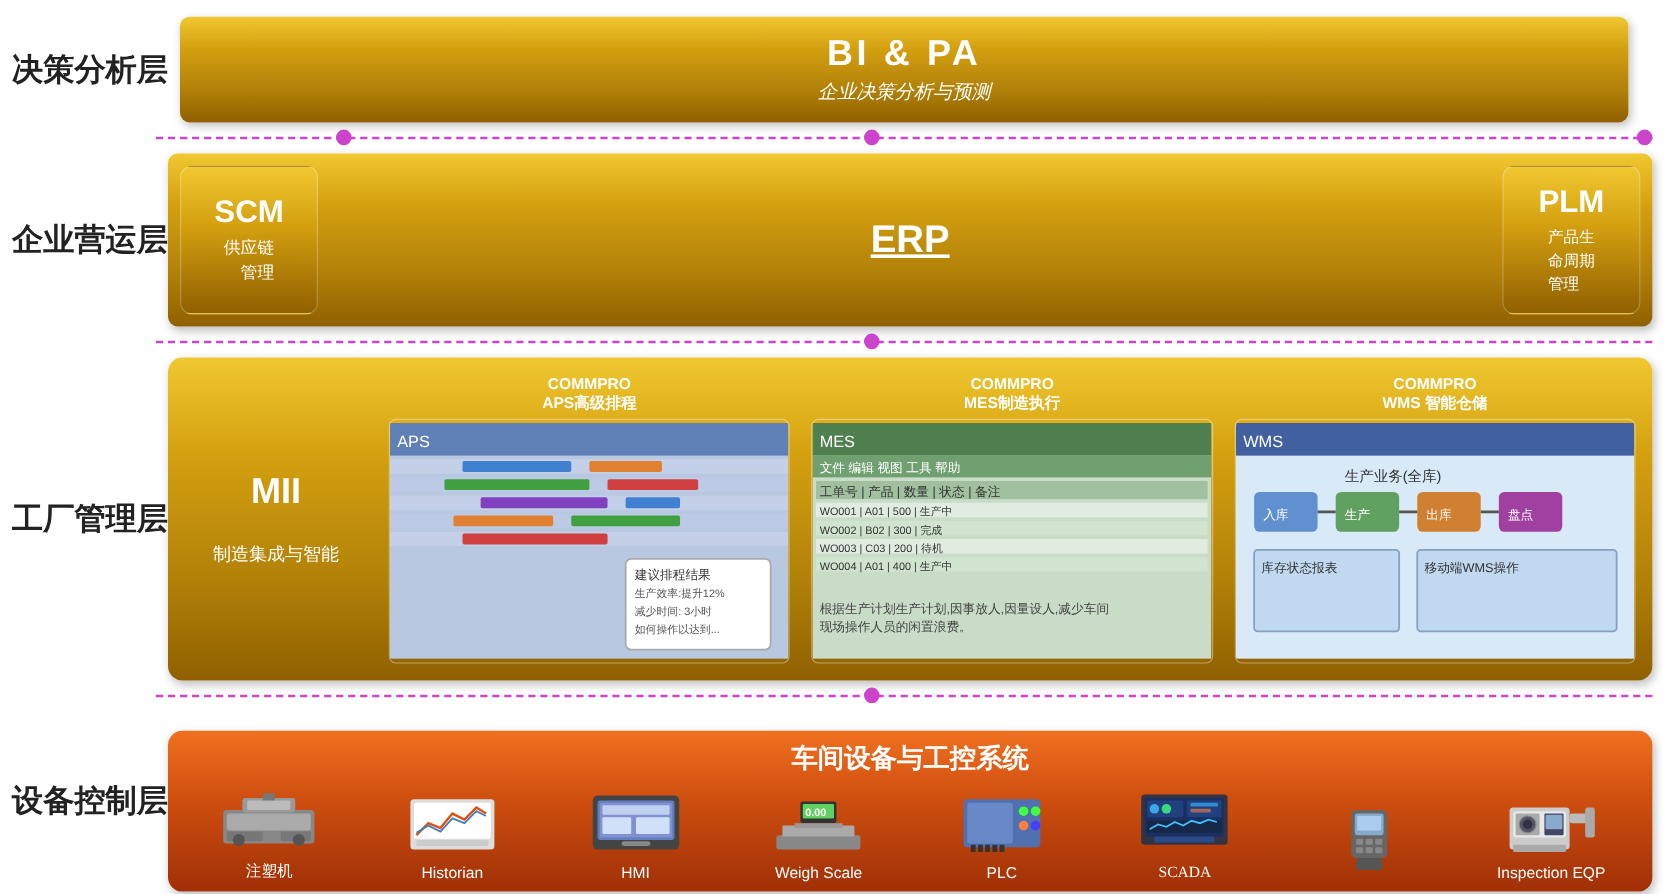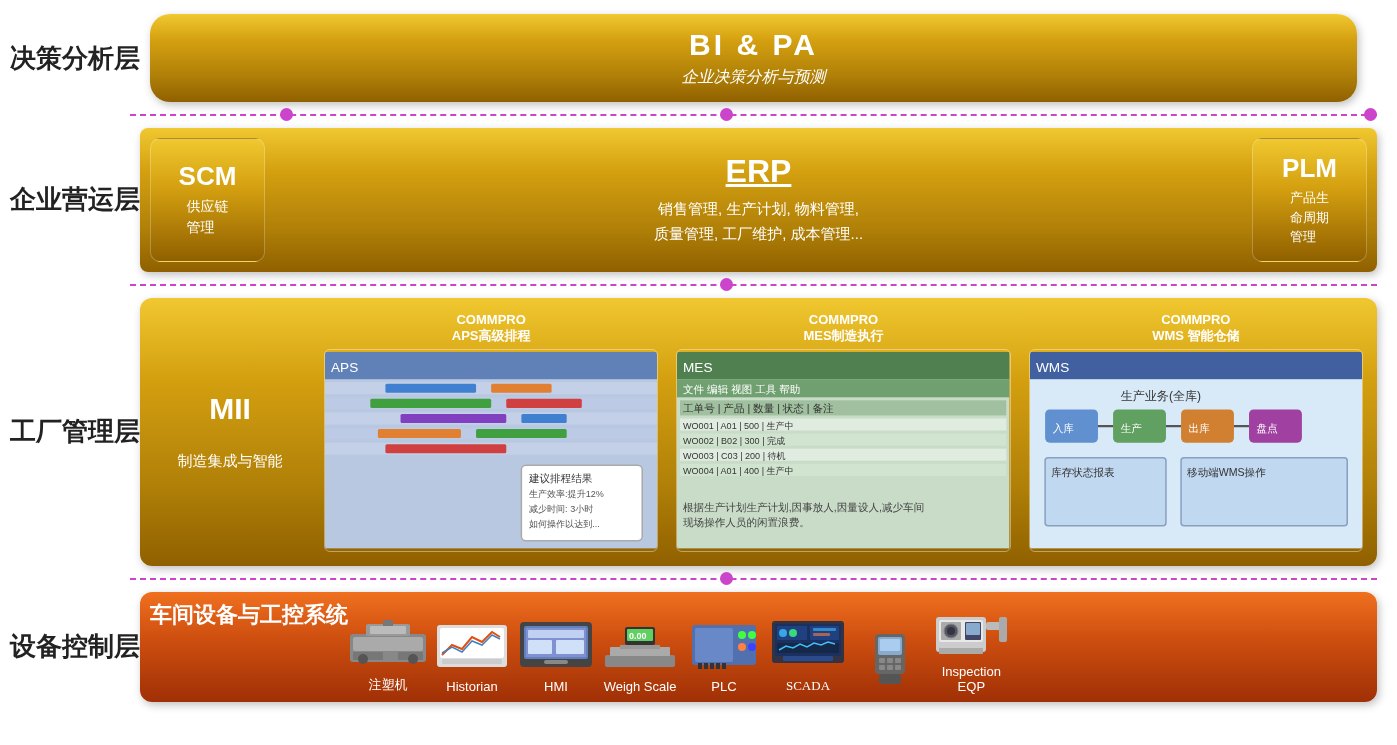--- a/index.html
+++ b/index.html
@@ -132,21 +132,21 @@
 </head>
 <body>
 
 <div class="page-wrapper">
 
   <div class="content-area bi-layer" style="padding-top:14px; padding-bottom:0;">
     <div class="label-col">
       <span class="layer-label">决策分析层</span>
     </div>
     <div class="content-col" style="padding-right:20px; padding-left:10px;">
-      <div class="bi-box gold-gradient" style="border-radius:20px; min-height:85px; display:flex; flex-direction:column; align-items:center; justify-content:center; box-shadow:2px 3px 8px rgba(0,0,0,0.25);">
+      <div class="bi-box gold-gradient" style="border-radius:8px; min-height:85px; display:flex; flex-direction:column; align-items:center; justify-content:center; box-shadow:2px 3px 8px rgba(0,0,0,0.25);">
         <span class="bi-title" style="font-size:30px;font-weight:bold;color:#fff;letter-spacing:3px;">BI  &amp;  PA</span>
         <span class="bi-subtitle" style="font-size:16px;color:#fff;margin-top:5px;">企业决策分析与预测</span>
       </div>
     </div>
   </div>
 
   <div class="divider-container" style="margin:6px 0;">
     <div class="divider-line"></div>
 
     <div class="divider-dot" style="left: 280px;"></div>
@@ -156,26 +156,25 @@
 
   <div class="content-area enterprise-layer" style="padding-bottom:0;">
     <div class="label-col">
       <span class="layer-label">企业营运层</span>
     </div>
     <div class="content-col" style="padding-right:20px; padding-left:10px;">
       <div style="background:linear-gradient(to bottom,#f0c830 0%,#d4a010 30%,#b08008 70%,#906000 100%); border-radius:8px; display:flex; align-items:stretch; min-height:130px; box-shadow:2px 3px 8px rgba(0,0,0,0.25); padding:10px 10px; gap:10px;">
 
         <div style="background:linear-gradient(to bottom,#f0c830 0%,#d4a010 40%,#906000 100%); border-radius:10px; padding:14px 18px; display:flex; flex-direction:column; align-items:center; justify-content:center; min-width:115px; border:1.5px solid rgba(255,255,255,0.25);">
           <span style="font-size:26px;font-weight:bold;color:#fff;">SCM</span>
-          <span style="font-size:14px;color:#fff;text-align:left;line-height:1.5;margin-top:4px;">供应链<br>管理</span>
+          <span style="font-size:14px;color:#fff;text-align:right;line-height:1.5;margin-top:4px;">供应链<br>管理</span>
         </div>
 
         <div style="flex:1; display:flex; flex-direction:column; align-items:center; justify-content:center; padding:10px 20px;">
           <span style="font-size:32px;font-weight:bold;color:#fff;text-decoration:underline;">ERP</span>
-          <span style="font-size:15px;color:#fff;text-align:center;line-height:1.7;margin-top:6px;">销售管理, 生产计划, 物料管理,<br>质量管理, 工厂维护, 成本管理...</span>
         </div>
 
         <div style="background:linear-gradient(to bottom,#f0c830 0%,#d4a010 40%,#906000 100%); border-radius:10px; padding:14px 18px; display:flex; flex-direction:column; align-items:center; justify-content:center; min-width:115px; border:1.5px solid rgba(255,255,255,0.25);">
           <span style="font-size:26px;font-weight:bold;color:#fff;">PLM</span>
           <span style="font-size:13px;color:#fff;text-align:left;line-height:1.5;margin-top:4px;">产品生<br>命周期<br>管理</span>
         </div>
       </div>
     </div>
   </div>
 
@@ -304,21 +303,21 @@
   <div class="divider-container" style="margin:6px 0;">
     <div class="divider-line"></div>
     <div class="divider-dot" style="left: 720px;"></div>
   </div>
 
   <div class="content-area equipment-layer" style="padding-bottom:10px;">
     <div class="label-col">
       <span class="layer-label">设备控制层</span>
     </div>
     <div class="content-col" style="padding-right:20px; padding-left:10px;">
-      <div style="background:linear-gradient(to bottom,#f07020 0%,#d05010 40%,#a03006 100%); border-radius:12px; display:flex; flex-direction:row; align-items:stretch; box-shadow:2px 3px 8px rgba(0,0,0,0.25); padding:8px 10px;">
+      <div style="background:linear-gradient(to bottom,#f07020 0%,#d05010 40%,#a03006 100%); border-radius:12px; display:flex; flex-direction:column; align-items:stretch; box-shadow:2px 3px 8px rgba(0,0,0,0.25); padding:8px 10px;margin-top:16px;">
         <div style="text-align:center; margin-bottom:6px;">
           <span style="font-size:22px;font-weight:bold;color:#fff;">车间设备与工控系统</span>
         </div>
         <div style="display:flex;flex-direction:row;align-items:flex-end;justify-content:space-around;gap:4px;">
 
           <div style="display:flex;flex-direction:column;align-items:center;flex:1;">
             <div style="width:100%;display:flex;align-items:center;justify-content:center;min-height:60px;">
               <svg width="80" height="55" viewBox="0 0 80 55" xmlns="http://www.w3.org/2000/svg">
                 <rect x="2" y="20" width="76" height="28" fill="#888" rx="3"></rect>
                 <rect x="5" y="23" width="70" height="14" fill="#aaa" rx="2"></rect>

